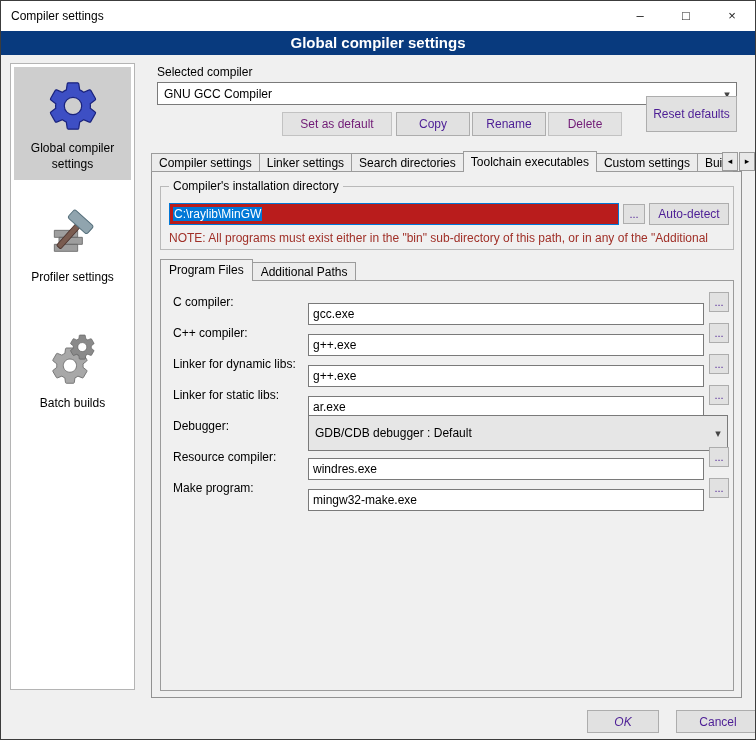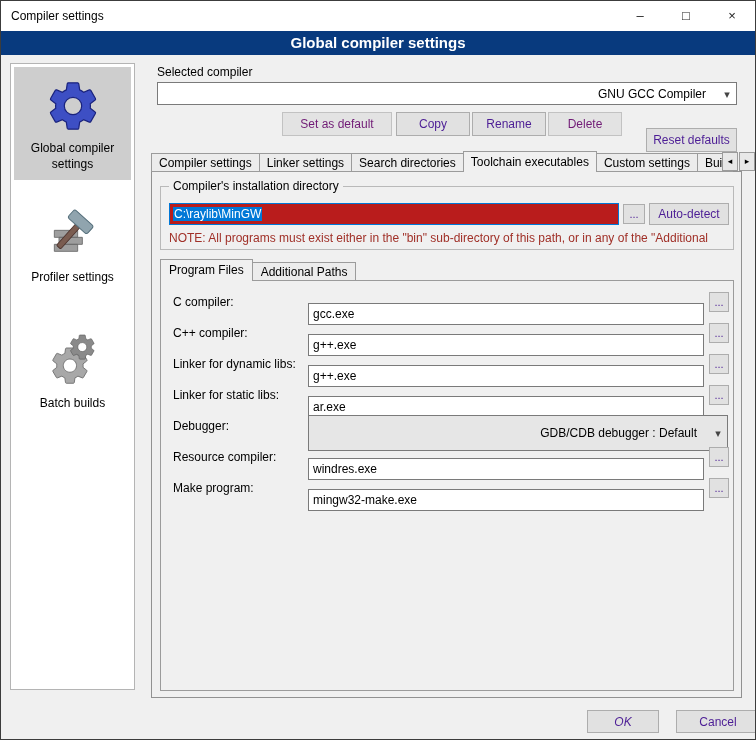--- a/index.html
+++ b/index.html
@@ -21,21 +21,21 @@
   
   .sidebar { position:absolute; left:9px; top:8px; width:125px; height:627px; background:#fff; border:1px solid #b4b4b4; padding:3px; }
   .side-item { text-align:center; padding:8px 2px 8px; }
   .side-item.selected { background:#cecece; }
   .side-item .icon-wrap { height:62px; display:flex; align-items:center; justify-content:center; position:relative; }
   .side-label { font-size:12px; line-height:1.3; color:#000; margin-top:4px; }
   .gap-sm { height:16px; } .gap-md { height:28px; }
 
   
   .combo { background:#fff; border:1px solid #7a7a7a; display:flex; align-items:center; font-size:12px; }
-  .combo .combo-text { flex:1; padding:0 12px; white-space:nowrap; overflow:hidden;text-align:right; }
+  .combo .combo-text { flex:1; padding:0 6px; white-space:nowrap; overflow:hidden; }
   .combo-arrow { width:18px; text-align:center; color:#444; }
   .combo-arrow::after { content:"▾"; font-size:11px; }
   .combo.gray { background:#e6e6e6; }
 
   .btn { background:#e1e1e1; border:1px solid #adadad; font-size:12px; text-align:center; color:#4c1d95; padding:0; }
   .btn.disabled { background:#e3e3e3; border-color:#c2c2c2; color:#701a75; }
 
   
   .tabbar { position:absolute; left:150px; top:96px; height:21px; display:flex; align-items:flex-end; z-index:2; }
   .tab { height:19px; line-height:18px; padding:0 7px; font-size:12px; background:#ececec; border:1px solid #9b9b9b; margin-right:-1px; white-space:nowrap; overflow:hidden; }
@@ -128,21 +128,21 @@
     <div class="abs" style="left:156px; top:10px; font-size:12px;">Selected compiler</div>
     <div class="combo abs" style="left:156px; top:27px; width:580px; height:23px;">
       <span class="combo-text">GNU GCC Compiler</span>
       <span class="combo-arrow"></span>
     </div>
 
     <button class="btn disabled abs" style="left:281px; top:57px; width:110px; height:24px;">Set as default</button>
     <button class="btn abs" style="left:395px; top:57px; width:74px; height:24px;">Copy</button>
     <button class="btn abs" style="left:471px; top:57px; width:74px; height:24px;">Rename</button>
     <button class="btn disabled abs" style="left:547px; top:57px; width:74px; height:24px;">Delete</button>
-    <button class="btn abs" style="left:645px; top:73px; width:91px; height:24px;">Reset defaults</button>
+    <button class="btn abs" style="left:645px; top:41px; width:91px; height:36px;">Reset defaults</button>
 
     <div class="tabbar">
       <div class="tab">Compiler settings</div>
       <div class="tab">Linker settings</div>
       <div class="tab">Search directories</div>
       <div class="tab active">Toolchain executables</div>
       <div class="tab">Custom settings</div>
       <div class="tab">Buil</div>
     </div>
     <div class="tab-scroll" style="left:721px;">◂</div>

